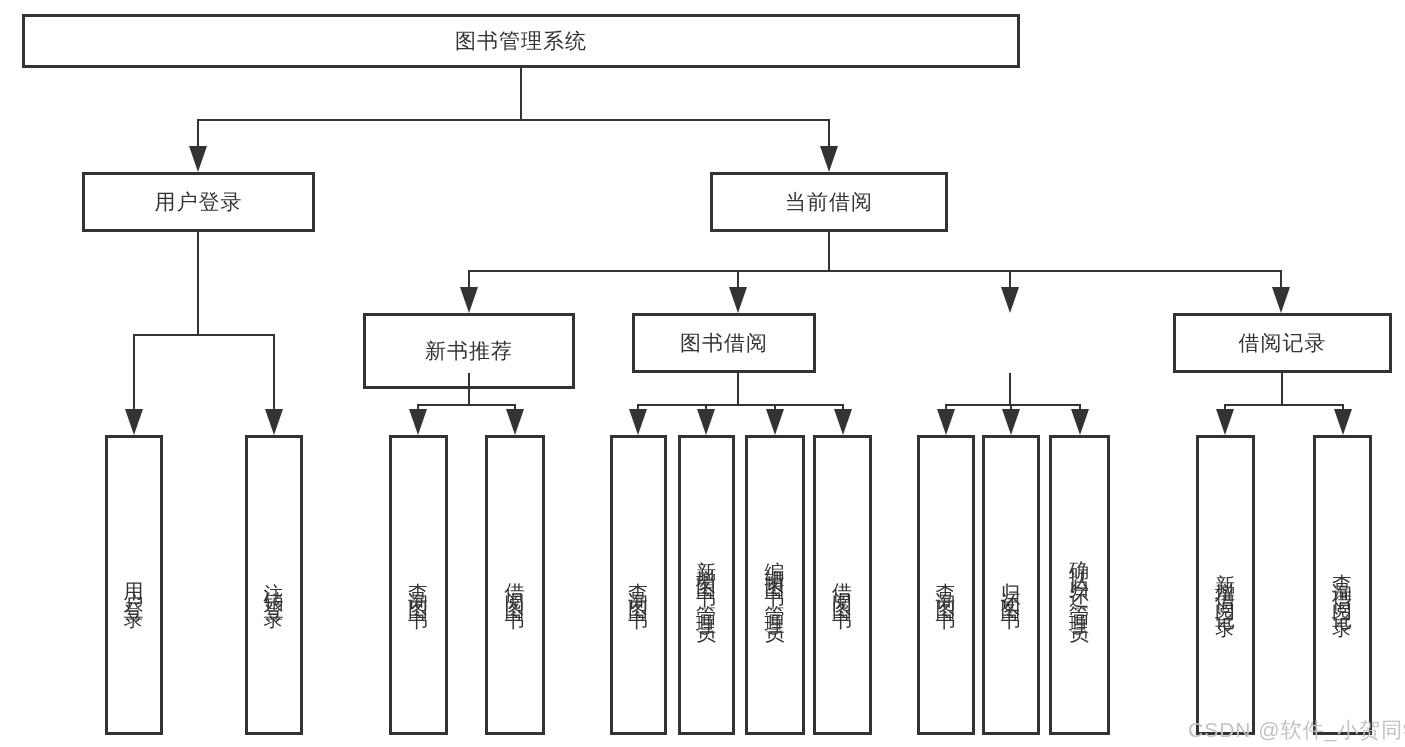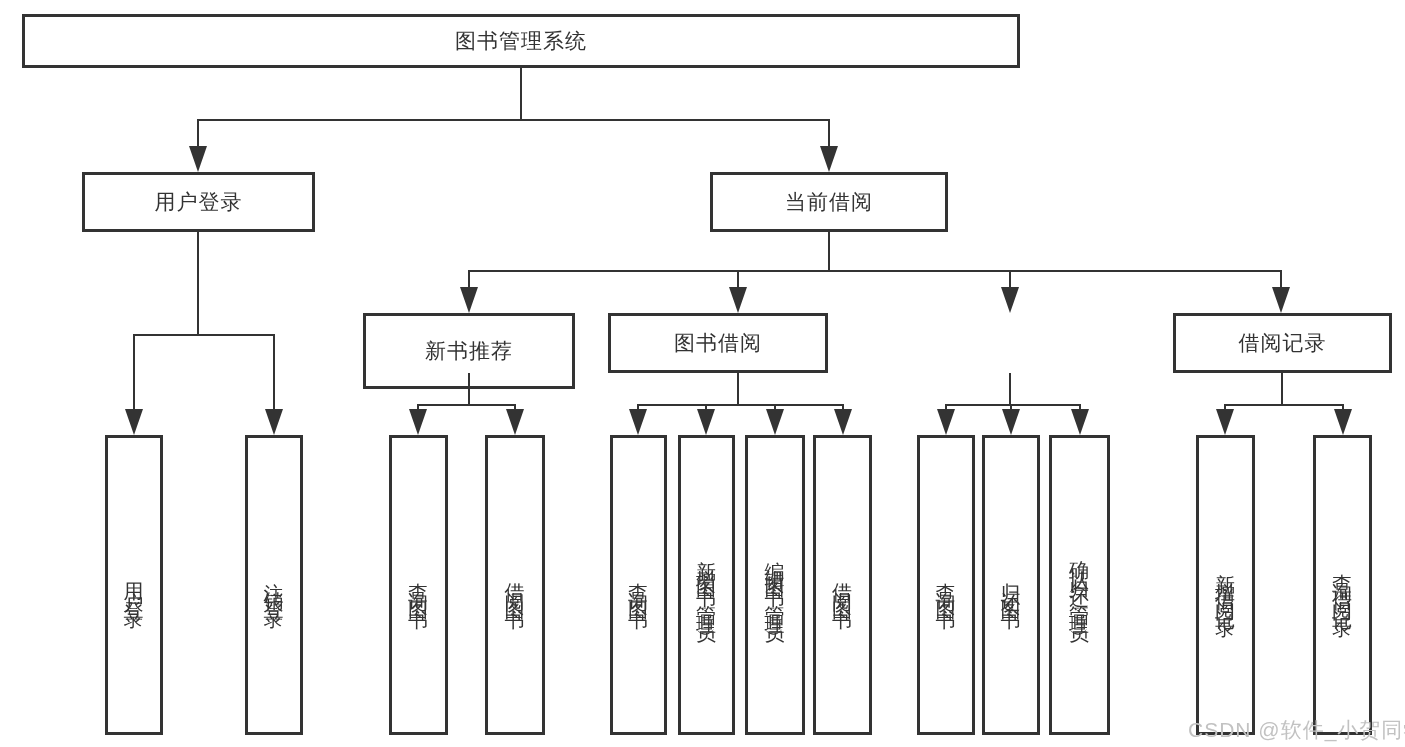--- a/index.html
+++ b/index.html
@@ -83,21 +83,21 @@
   <div class="vline" style="left:737px;top:270px;height:19px;"></div>
   <div class="arrow" style="left:729px;top:287px;"></div>
   <div class="vline" style="left:1009px;top:270px;height:19px;"></div>
   <div class="arrow" style="left:1001px;top:287px;"></div>
   <div class="vline" style="left:1280px;top:270px;height:19px;"></div>
   <div class="arrow" style="left:1272px;top:287px;"></div>
 
   <div class="box hbox" style="left:363px;top:313px;width:212px;height:76px;">
     <span>新书推荐</span>
   </div>
-  <div class="box hbox" style="left:608px;top:313px;width:220px;height:60px;">
+  <div class="box hbox" style="left:632px;top:313px;width:184px;height:60px;">
     <span>图书借阅</span>
   </div>
   <div class="box hbox" style="left:1173px;top:313px;width:219px;height:60px;justify-content:center;">
     <span>借阅记录</span>
   </div>
 
   <div class="vline" style="left:468px;top:373px;height:33px;"></div>
   <div class="hline" style="left:417px;top:404px;width:99px;"></div>
   <div class="vline" style="left:417px;top:404px;height:9px;"></div>
   <div class="arrow" style="left:409px;top:409px;"></div>

